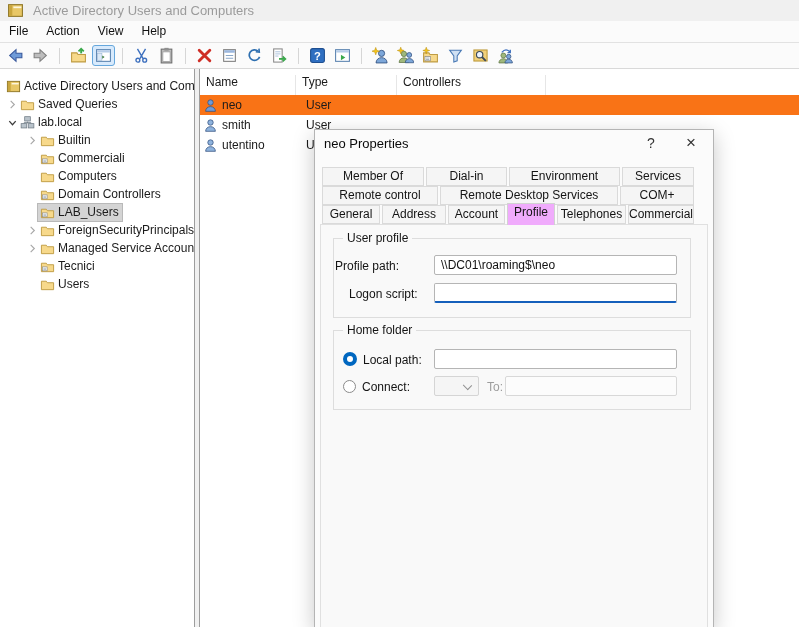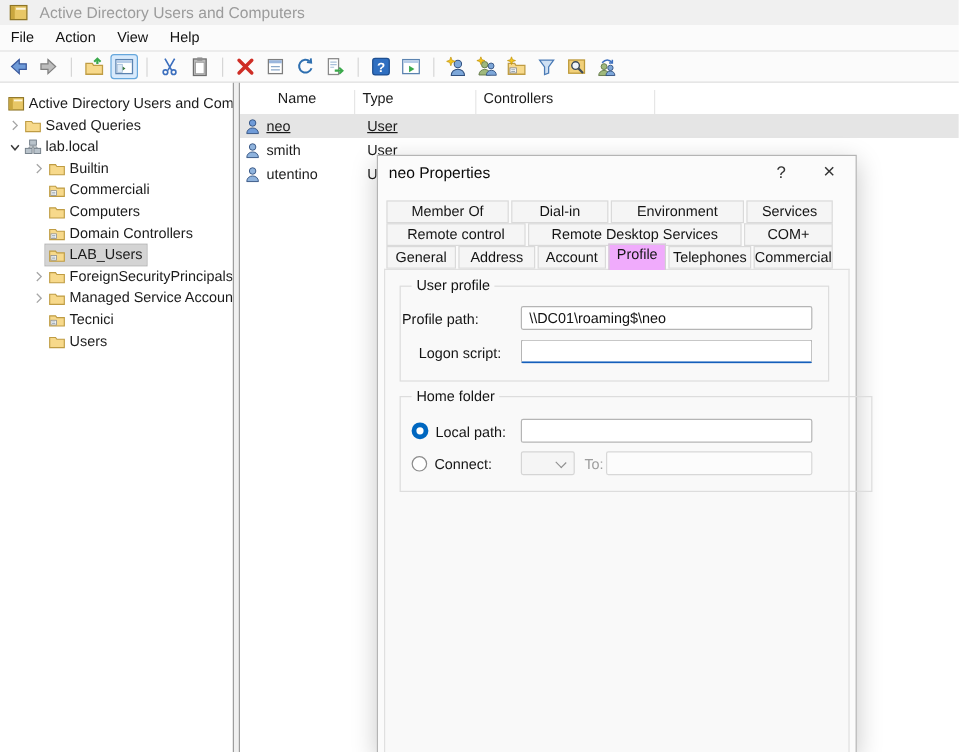--- a/index.html
+++ b/index.html
@@ -37,23 +37,23 @@
   .titem .ticon { width:15px; height:15px; flex:0 0 15px; margin:0 3px 0 1px; display:flex; }
   .titem .ticon svg { width:15px; height:15px; }
   .lvl0 { padding-left:4px; }
   .lvl1 { padding-left:6px; }
   .lvl2 { padding-left:26px; }
   .tsel { display:flex; align-items:center; padding:1px 3px 1px 1px; }
   .titem.sel .tsel { background:#d4d4d4; outline:1px solid #b9b9b9; }
   
   .lheader { display:flex; height:26px; align-items:flex-end; }
   .hcell { padding:0 6px 6px 6px; border-right:1px solid #e6e6e6; color:#1b1b1b; }
-  .hc1 { width:96px;text-align:center; } .hc2 { width:101px;margin-top:35px; } .hc3 { width:149px; }
+  .hc1 { width:96px; } .hc2 { width:101px;margin-top:35px; } .hc3 { width:149px; }
   .lrow { display:flex; height:20px; align-items:center; }
-  .lrow.selrow { background:#e5e5e5;text-decoration:underline; }
+  .lrow.selrow { background:#f97316; }
   .rc1 { width:96px; display:flex; align-items:center; padding-left:3px; }
   .rc1 .uicon { width:15px; height:15px; margin-right:4px; }
   .rc2 { width:101px; padding-left:10px; }
   .rc3 { width:149px; padding-left:9px; }
   
   .dialog { position:absolute; left:314px; top:129px; width:400px; height:499px;
     background:#fbfbfb; border:1px solid #b4b4b4;
     box-shadow:0 6px 20px rgba(0,0,0,0.22); z-index:10; }
   .dlg-titlebar { position:absolute; left:0; top:0; width:100%; height:27px; display:flex; align-items:center; }
   .dlg-title { margin-left:9px; font-size:13px; color:#0a0a0a; }
@@ -64,21 +64,21 @@
   .trow { position:absolute; left:7px; width:372px; display:flex; gap:2px; }
   .trow1 { top:37px; } .trow2 { top:56px; } .trow3 { top:75px; }
   .tab { height:19px; line-height:17px; text-align:center; background:#f5f5f5;
     border:1px solid #dadada; color:#141414; overflow:hidden; }
   .tab.active { background:#f0abfc; border:1px solid #d2d2d2; border-bottom:none;
     height:22px; margin-top:-2px; position:relative; z-index:6; }
   .tabpanel { position:absolute; left:5px; right:5px; top:94px; bottom:0;
     background:#f9f9f9; border:1px solid #e0e0e0; border-bottom:none; z-index:2; }
   .groupbox { position:absolute; border:1px solid #dddddd; z-index:3; }
   .gb1 { left:18px; top:108px; width:358px; height:80px; }
-  .gb2 { left:18px; top:200px; width:394px; height:80px; }
+  .gb2 { left:18px; top:200px; width:358px; height:80px; }
   .gb-legend { position:absolute; top:-8px; left:9px; background:#f9f9f9; padding:0 4px; color:#141414; }
   .fldlabel { position:absolute; color:#141414; z-index:4; }
   .graylabel { color:#9d9d9d; }
   .inp { position:absolute; height:20px; border:1px solid #b5b5b5; border-radius:2px;
     background:#fff; font:12px "Liberation Sans", sans-serif; color:#111;
     padding:0 6px; z-index:4; outline:none; }
   .inp.focused { border-bottom:2px solid #155fbb; }
   .inp.disabled { border-color:#d8d8d8; background:#fcfcfc; }
   .radio { position:absolute; border-radius:50%; z-index:4; }
   .radio.on { width:14px; height:14px; border:4px solid #0067c0; background:#fff; }

